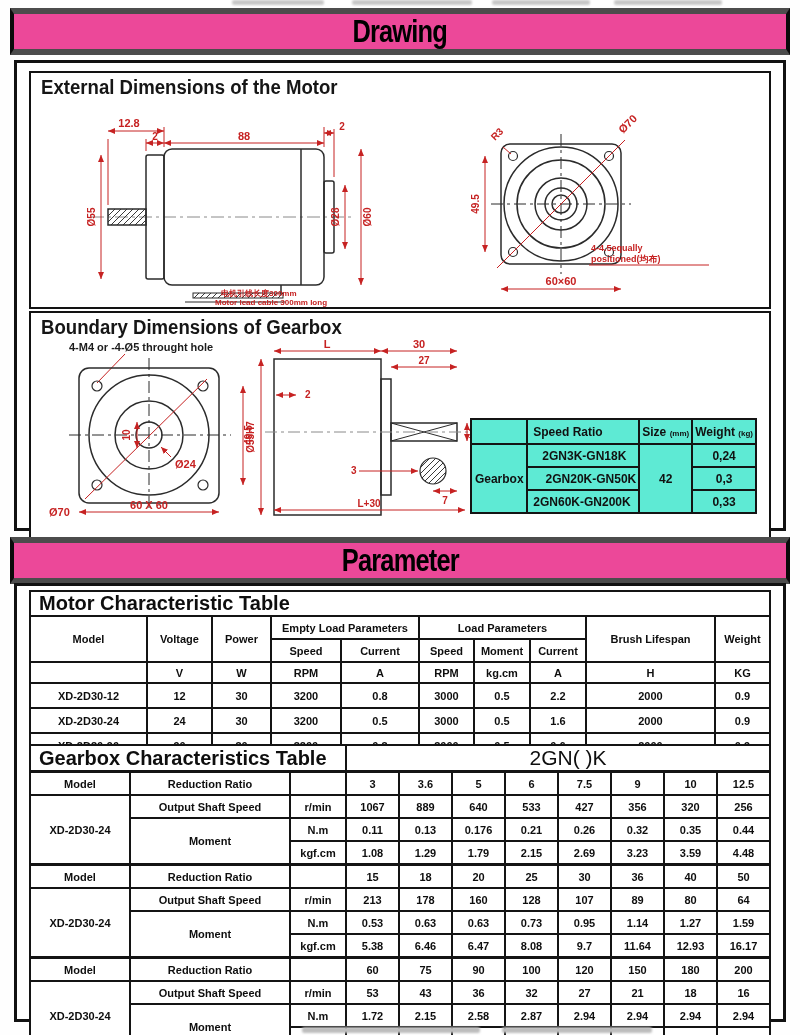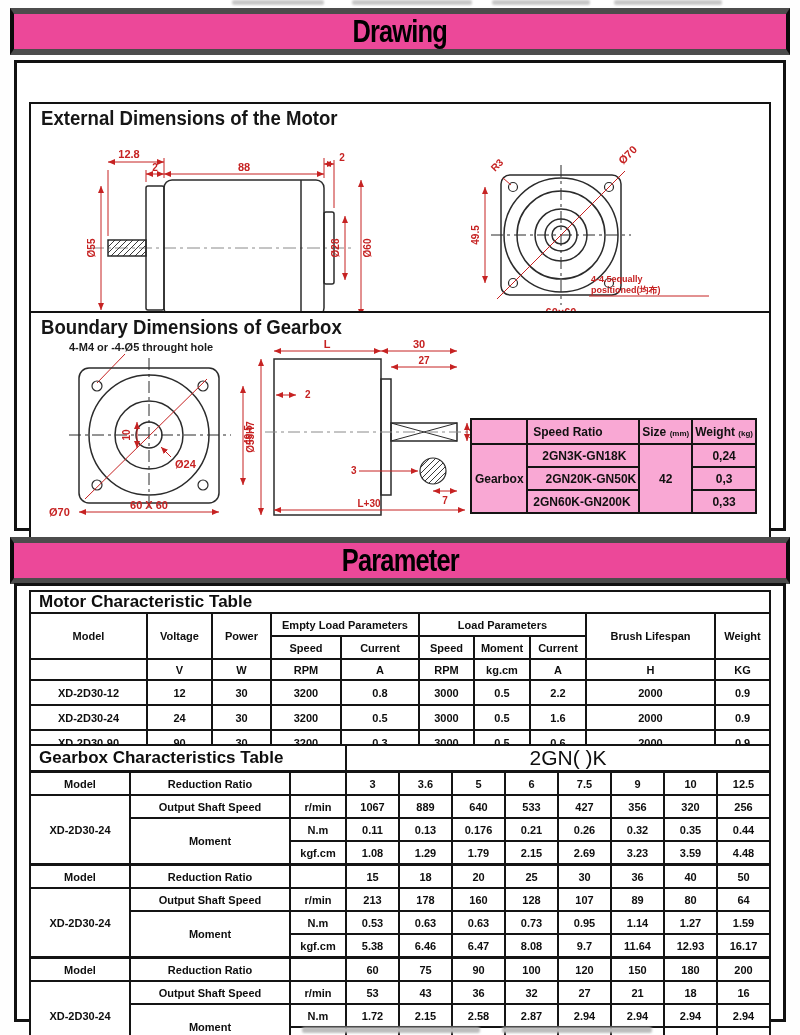--- a/index.html
+++ b/index.html
@@ -20,32 +20,32 @@
   
   .obox{position:absolute;left:14px;width:772px;box-sizing:border-box;border:3px solid #121212;background:#fff;}
 
   
   .sect{position:absolute;left:12px;width:742px;box-sizing:border-box;border:2px solid #121212;background:#fff;}
   .sect-title{position:absolute;left:10px;top:3px;font-size:20px;font-weight:600;color:#161616;
        transform:scaleX(0.93);transform-origin:left center;white-space:nowrap;}
   .sect svg{position:absolute;left:2px;top:26px;}
 
   
-  .rtable{position:absolute;right:12px;top:105px;border-collapse:collapse;table-layout:fixed;background:#f9a8d4;}
+  .rtable{position:absolute;right:12px;top:105px;border-collapse:collapse;table-layout:fixed;background:#5eead4;}
   .rtable td{border:2px solid #141414;text-align:center;font-size:12px;font-weight:600;
        padding:0 2px;white-space:nowrap;overflow:hidden;height:21px;}
   .rtable .rt-hdr td{height:23px;}
   .rtable .sub{font-size:8px;font-weight:600;margin-top:32px;}
   .rtable .rt-left{font-size:12px;}
 
   
   .ptable{position:absolute;left:12px;border-collapse:collapse;table-layout:fixed;background:#fff;width:740px;}
   .ptable td{border:2px solid #141414;text-align:center;font-size:11px;font-weight:600;
        padding:0;white-space:nowrap;overflow:hidden;height:21px;color:#0e0e0e;}
-  .ptable .t-title{ text-align:left;font-size:17px;font-weight:600;padding-left:8px;height:20px;}
+  .ptable .t-title{ text-align:left;font-size:20px;font-weight:600;padding-left:8px;height:20px;}
   .ptable .t-code{font-size:21px;font-weight:400;padding-left:20px;}
   .ptable .u-row td{height:19px;}
   .ptable .d-row td{height:23px;}
   .g-unit{font-size:10px;}
   .g-lbl{font-size:11px;}
   .g-model{font-size:11px;}
   .g-top{border-top:3px solid #141414 !important;}
 
   
   text{font-family:"Liberation Sans",sans-serif;}
@@ -61,21 +61,21 @@
   <div class="ghost" style="left:352px;top:0;width:120px;height:5px;"></div>
   <div class="ghost" style="left:492px;top:0;width:98px;height:5px;"></div>
   <div class="ghost" style="left:614px;top:0;width:108px;height:5px;"></div>
 
   <div class="hdr" style="top:8px;">
     <span class="hdr-text">Drawing</span>
   </div>
 
   <div class="obox" style="top:60px;height:471px;">
 
-    <div class="sect" style="top:8px;height:238px;margin-top:31px;">
+    <div class="sect" style="top:8px;height:238px;">
       <div class="sect-title">External Dimensions of the Motor</div>
       <svg width="734" height="208" viewBox="0 0 734 208">
         <defs>
           <pattern id="h1" patternUnits="userSpaceOnUse" width="6" height="6">
             <path d="M0,6 L6,0" stroke="#3a3a3a" stroke-width="1"></path>
           </pattern>
           <marker id="mR1" markerWidth="9" markerHeight="8" refX="7" refY="3" orient="auto">
             <path d="M0,0 L7,3 L0,6 z" fill="#c62222"></path>
           </marker>
           <marker id="mL1" markerWidth="9" markerHeight="8" refX="1" refY="3" orient="auto">

